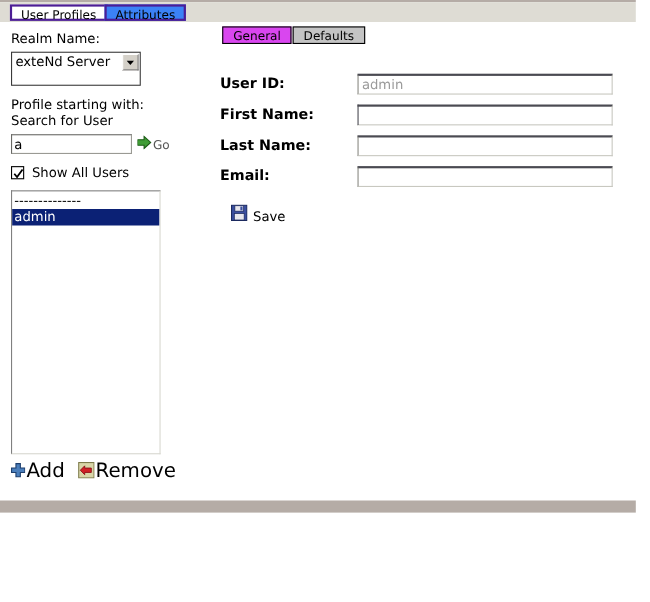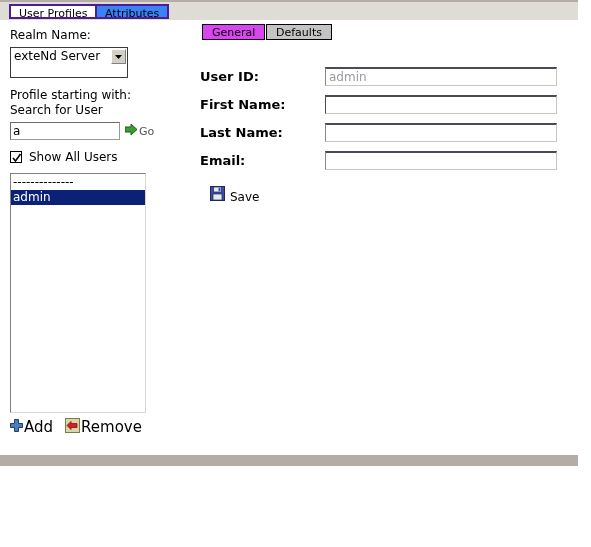--- a/index.html
+++ b/index.html
@@ -182,21 +182,21 @@
     margin-top: 5px;
     display: flex;
     align-items: center;
   }
   .ar-button {
     display: flex;
     align-items: center;
     cursor: default;
   }
   #remove-button { margin-left: 12px; }
-  .ar-text { font-size: 15px; margin-left: 1px; }
+  .ar-text { font-size: 18px; margin-left: 1px; }
 
   
   #right-panel {
     position: absolute;
     left: 200px; top: 24px;
     width: 370px;
   }
   #panel-tabstrip {
     position: relative;
     height: 18px;

